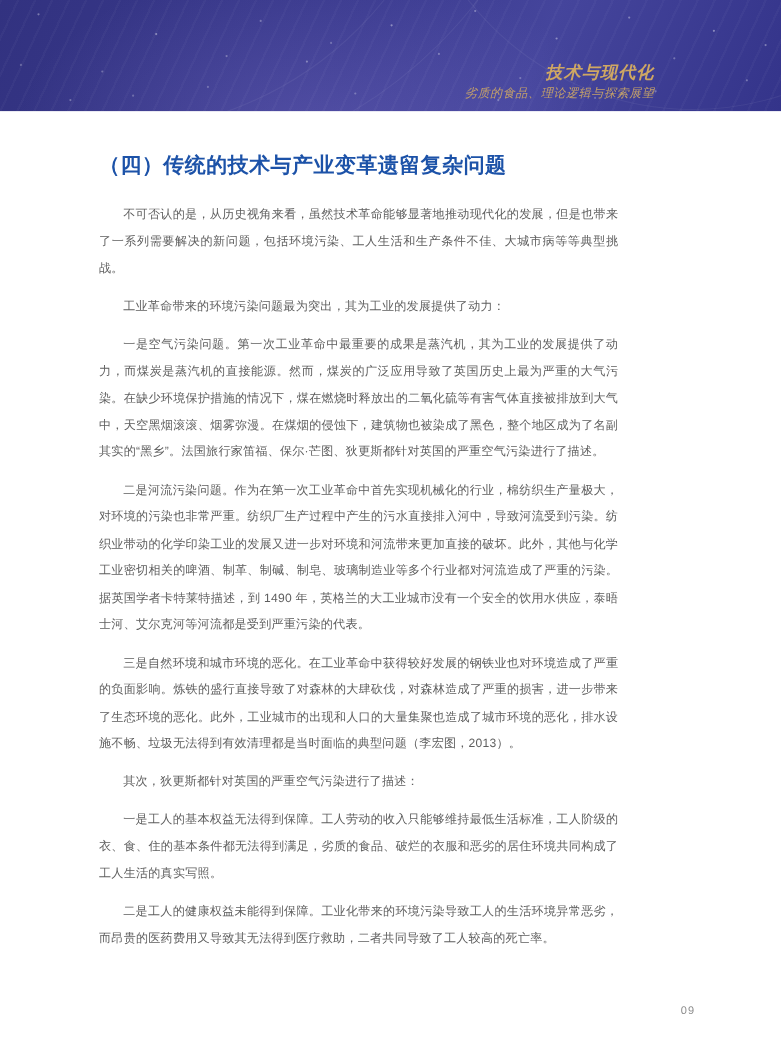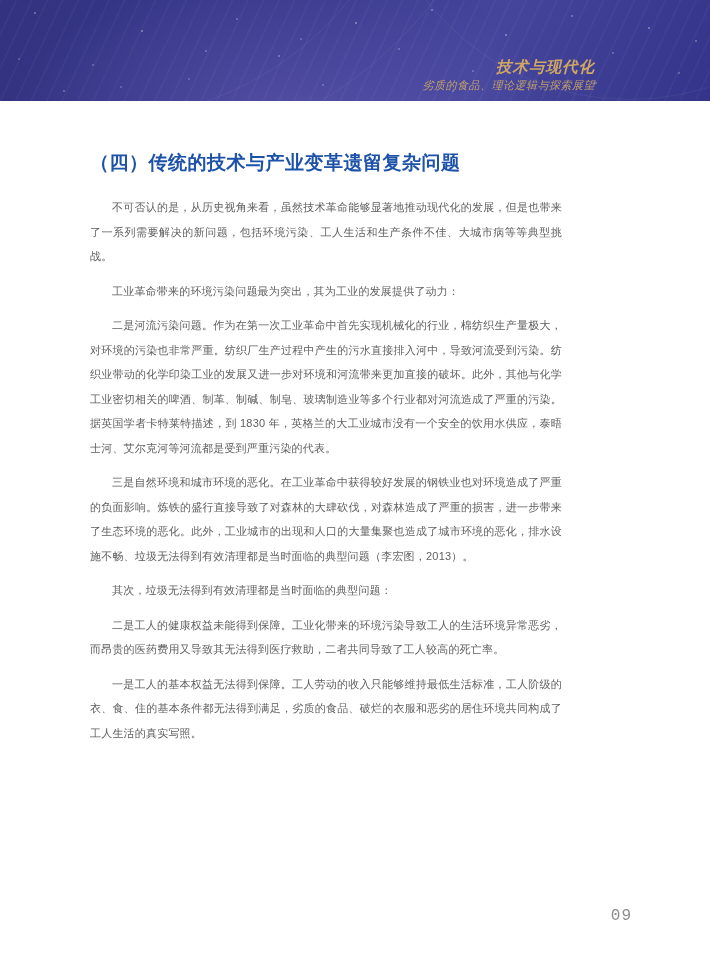--- a/index.html
+++ b/index.html
@@ -92,21 +92,21 @@
     width: 2px;
     background: #c9a566;
     margin-top: 2px;
   }
 
   
   .content {
     position: absolute;
     top: 101px; left: 0;
     width: 650px;
-    padding: 48px 88px 0 90px;
+    padding: 36px 88px 0 90px;
   }
   .section-heading {
     font-size: 19px;
     font-weight: bold;
     color: #1c52a8;
     letter-spacing: .5px;
     line-height: 28px;
     margin-bottom: 18px;
   }
   .body-text p {
@@ -117,22 +117,22 @@
     text-indent: 2em;
     margin-bottom: 10px;
     letter-spacing: .2px;
   }
 
   
   .page-number {
     position: absolute;
     right: 78px;
     bottom: 38px;
-    font-family: Liberation Mono, monospace;
-    font-size: 16px;
+    font-family: Liberation Sans, sans-serif;
+    font-size: 10px;
     color: #8c8c8c;
     letter-spacing: 1px;
     margin-top: 20px;
   }
 </style>
 </head>
 <body>
 
 <div class="screen">
 
@@ -151,23 +151,24 @@
       <div class="header-rule"></div>
     </div>
   </div>
 
   <div class="content">
     <h1 class="section-heading">（四）传统的技术与产业变革遗留复杂问题</h1>
 
     <div class="body-text">
       <p>不可否认的是，从历史视角来看，虽然技术革命能够显著地推动现代化的发展，但是也带来了一系列需要解决的新问题，包括环境污染、工人生活和生产条件不佳、大城市病等等典型挑战。</p>
       <p>工业革命带来的环境污染问题最为突出，其为工业的发展提供了动力：</p>
-      <p>二是河流污染问题。作为在第一次工业革命中首先实现机械化的行业，棉纺织生产量极大，对环境的污染也非常严重。纺织厂生产过程中产生的污水直接排入河中，导致河流受到污染。纺织业带动的化学印染工业的发展又进一步对环境和河流带来更加直接的破坏。此外，其他与化学工业密切相关的啤酒、制革、制碱、制皂、玻璃制造业等多个行业都对河流造成了严重的污染。据英国学者卡特莱特描述，到 1830 年，英格兰的大工业城市没有一个安全的饮用水供应，泰晤士河、艾尔克河等河流都是受到严重污染的代表。</p>
+      <p>一是空气污染问题。第一次工业革命中最重要的成果是蒸汽机，其为工业的发展提供了动力，而煤炭是蒸汽机的直接能源。然而，煤炭的广泛应用导致了英国历史上最为严重的大气污染。在缺少环境保护措施的情况下，煤在燃烧时释放出的二氧化硫等有害气体直接被排放到大气中，天空黑烟滚滚、烟雾弥漫。在煤烟的侵蚀下，建筑物也被染成了黑色，整个地区成为了名副其实的“黑乡”。法国旅行家笛福、保尔·芒图、狄更斯都针对英国的严重空气污染进行了描述。</p>
+      <p>二是河流污染问题。作为在第一次工业革命中首先实现机械化的行业，棉纺织生产量极大，对环境的污染也非常严重。纺织厂生产过程中产生的污水直接排入河中，导致河流受到污染。纺织业带动的化学印染工业的发展又进一步对环境和河流带来更加直接的破坏。此外，其他与化学工业密切相关的啤酒、制革、制碱、制皂、玻璃制造业等多个行业都对河流造成了严重的污染。据英国学者卡特莱特描述，到 1490 年，英格兰的大工业城市没有一个安全的饮用水供应，泰晤士河、艾尔克河等河流都是受到严重污染的代表。</p>
       <p>三是自然环境和城市环境的恶化。在工业革命中获得较好发展的钢铁业也对环境造成了严重的负面影响。炼铁的盛行直接导致了对森林的大肆砍伐，对森林造成了严重的损害，进一步带来了生态环境的恶化。此外，工业城市的出现和人口的大量集聚也造成了城市环境的恶化，排水设施不畅、垃圾无法得到有效清理都是当时面临的典型问题（李宏图，2013）。</p>
-      <p>其次，垃圾无法得到有效清理都是当时面临的典型问题：</p>
+      <p>其次，狄更斯都针对英国的严重空气污染进行了描述：</p>
+      <p>一是工人的基本权益无法得到保障。工人劳动的收入只能够维持最低生活标准，工人阶级的衣、食、住的基本条件都无法得到满足，劣质的食品、破烂的衣服和恶劣的居住环境共同构成了工人生活的真实写照。</p>
       <p>二是工人的健康权益未能得到保障。工业化带来的环境污染导致工人的生活环境异常恶劣，而昂贵的医药费用又导致其无法得到医疗救助，二者共同导致了工人较高的死亡率。</p>
-      <p>一是工人的基本权益无法得到保障。工人劳动的收入只能够维持最低生活标准，工人阶级的衣、食、住的基本条件都无法得到满足，劣质的食品、破烂的衣服和恶劣的居住环境共同构成了工人生活的真实写照。</p>
     </div>
   </div>
 
   <div class="page-number">09</div>
 
 </div>
 
 </body></html>

